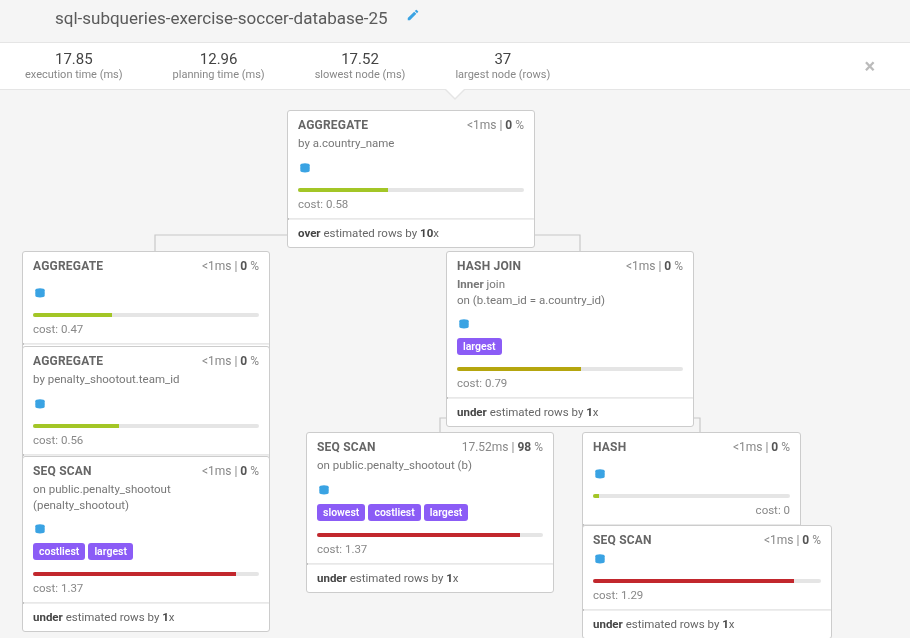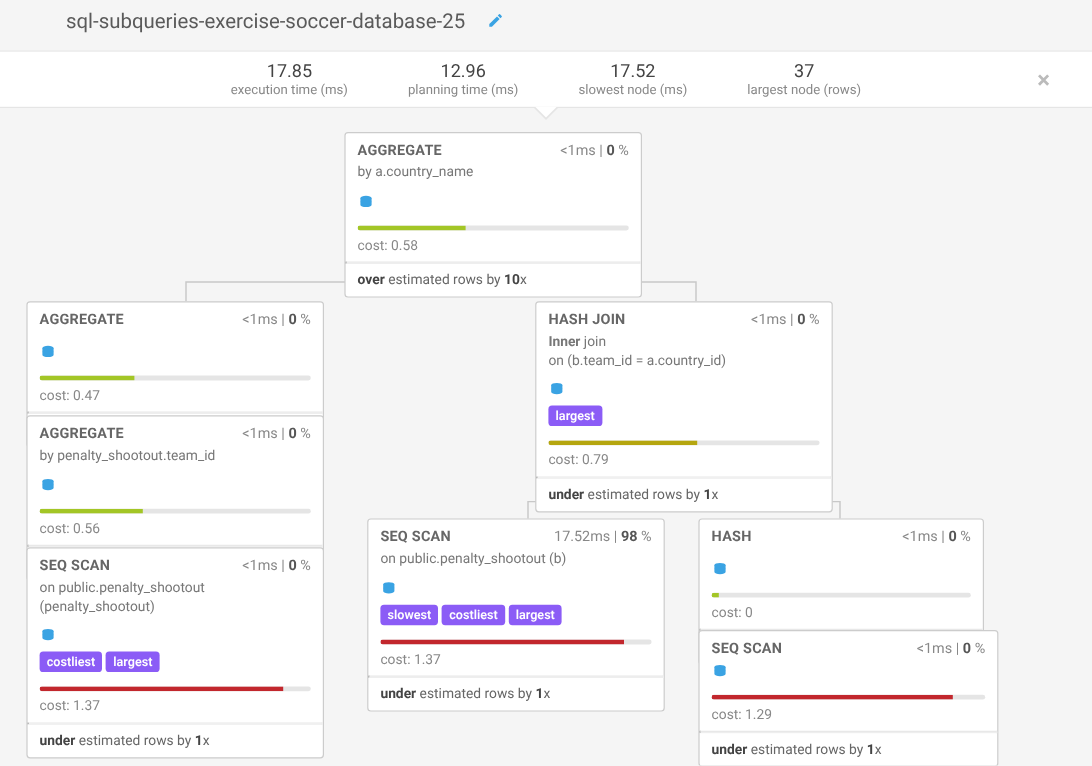--- a/index.html
+++ b/index.html
@@ -12,21 +12,21 @@
     width: 910px;
     height: 638px;
     overflow: hidden;
     position: relative;
   }
   .title-row {
     position: absolute;
     left: 55px;
     top: 8px;
     display: flex;
-    align-items: flex-end;
+    align-items: flex-start;
     gap: 18px;
   }
   .page-title {
     font-size: 17px;
     color: #5a5a5a;
     font-weight: 400;
   }
   .edit-icon {
     color: #3aa3e3;
     cursor: pointer;
@@ -36,21 +36,20 @@
     position: absolute;
     top: 42px;
     left: 0;
     right: 0;
     background: #fff;
     border-top: 1px solid #e5e5e5;
     border-bottom: 1px solid #e5e5e5;
     height: 48px;
     display: flex;
     align-items: center;
-    justify-content: center;
   }
   .stat {
     text-align: center;
     padding: 0 25px;
   }
   .stat-value {
     font-size: 15px;
     color: #444;
     line-height: 1.1;
   }
@@ -369,21 +368,21 @@
     <span class="tag">largest</span>
   </div>
   <div class="bar-wrap">
       <div class="bar" style="--c:#c2272d; --w:90%"></div>
     </div>
   <div class="cost-line">cost: 1.37</div>
   <hr class="divider">
   <div class="est-line"><b>under</b><span> estimated rows by </span><b>1</b><span>x</span></div>
 </div>
 
-<div class="node" style="left:582px; top:432px; width:238px;">
+<div class="node" style="left:582px; top:432px; width:219px;text-align:right;">
   <div class="hdr">
     <span class="hdr-title">HASH</span>
     <span class="hdr-right"><span>&lt;1ms</span> | <b><span>0</span></b> %</span>
   </div>
   <div class="sub">
     <span class="sub-text"></span>
     <span class="db-icon"><svg viewBox="0 0 24 24" fill="#3aa3e3">
           <ellipse cx="12" cy="5" rx="8" ry="3"></ellipse>
           <path d="M4 5v5c0 1.66 3.58 3 8 3s8-1.34 8-3V5"></path>
           <path d="M4 10v5c0 1.66 3.58 3 8 3s8-1.34 8-3v-5"></path>

